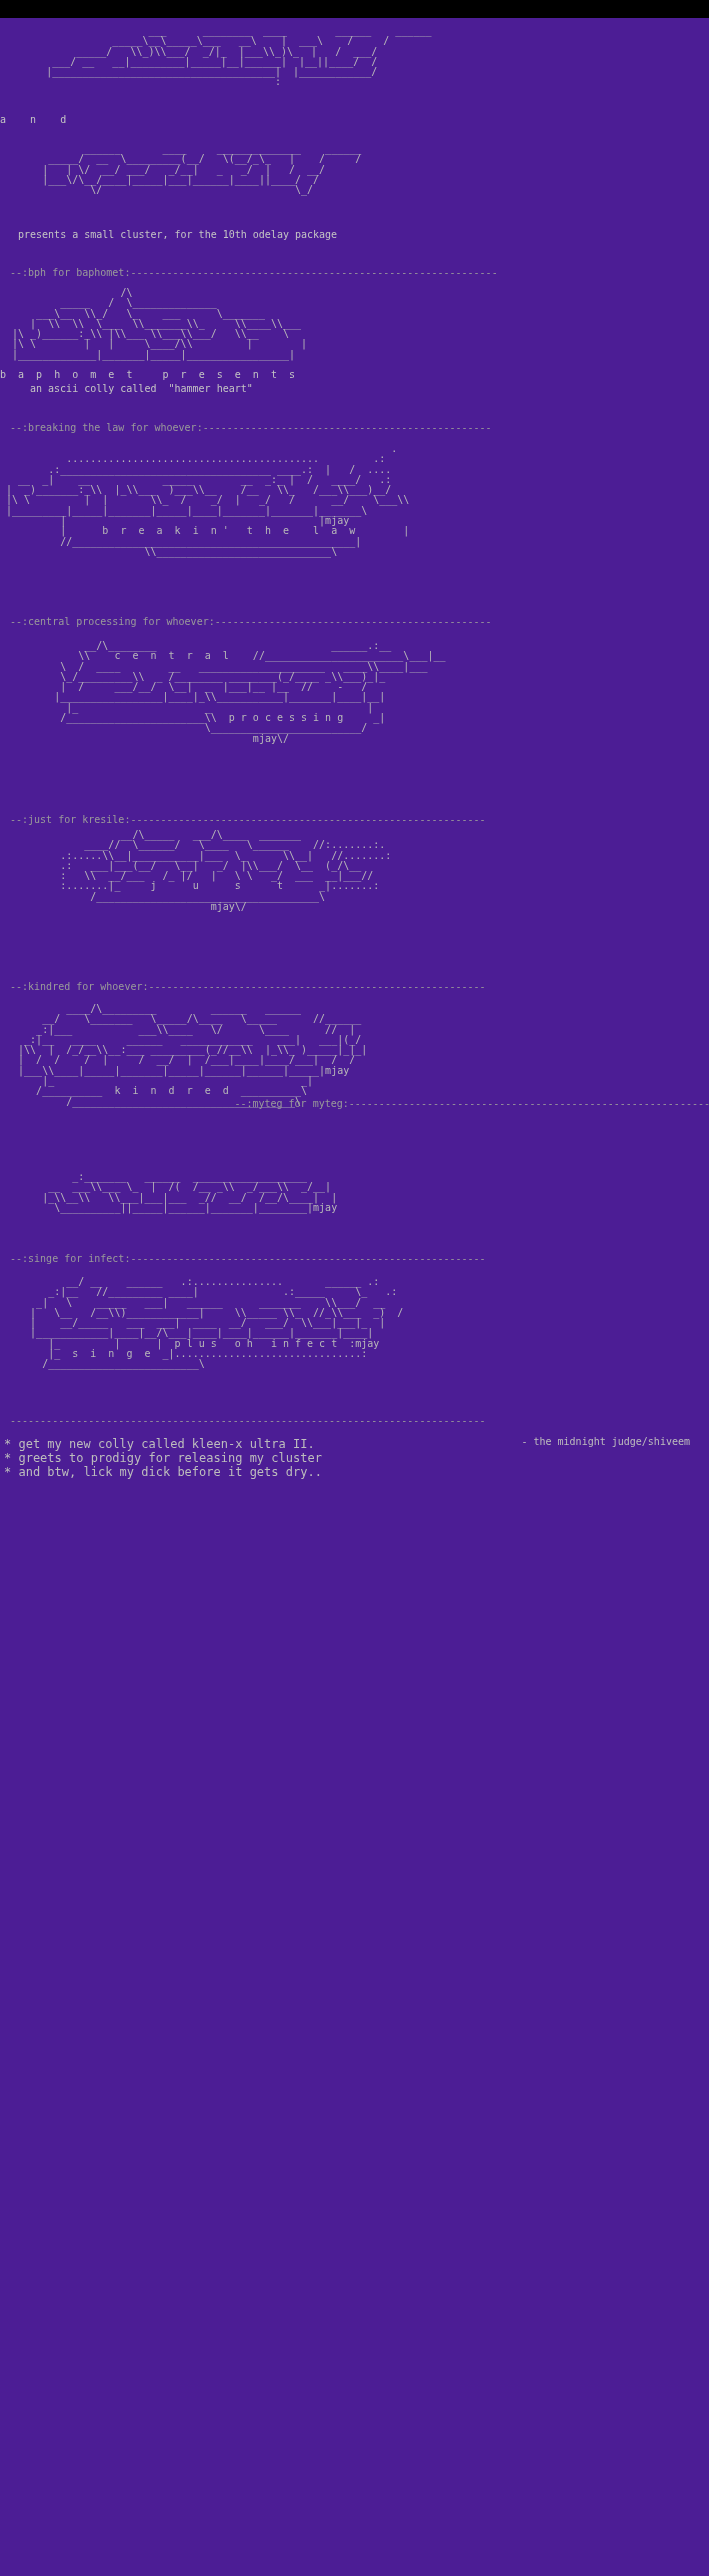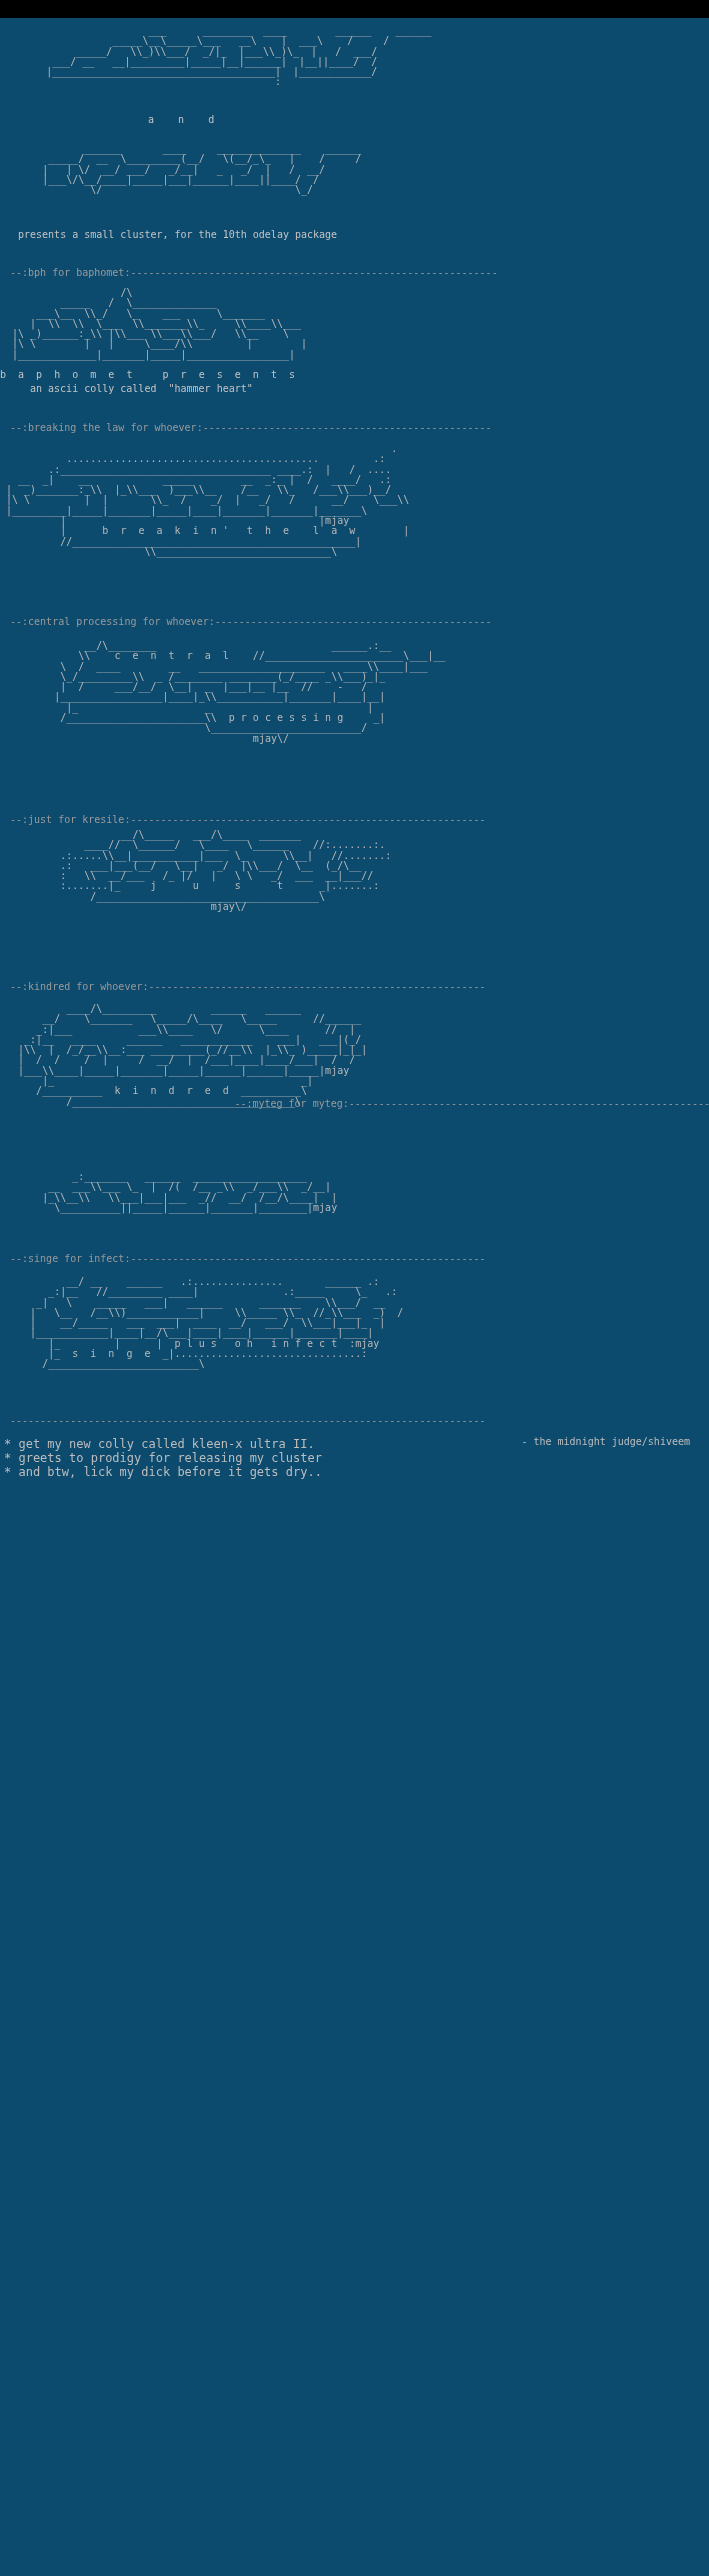--- a/index.html
+++ b/index.html
@@ -65,35 +65,35 @@
   .topbar {
     position: absolute;
     left: 0; top: 0;
     width: 710px; height: 18px;
     background: #000;
   }
 </style>
 </head>
 <body style="background: rgb(0, 0, 0);">
 
-<div id="page" style="background: #0c4a6e;">
+<div id="page" style="background: #4c1d95;">
 
   <div class="topbar"></div>
 
   <div class="block" style="top:26px;">
     <pre class="art" style="padding-left:4px;">                        ___      ________  ____        ______    ______
                   _____\__\_____\___   __\    |  ___\    /     /
             _____/   \\_)\\___/  _/|_  |___\\_)\_  |   /  ___/
         ___/ __   __|_________|_____|__|______|  |__||____/  /
        |_____________________________________|  |____________/
                                              :</pre>
   </div>
 
   <div class="block" style="top:114px;">
-    <pre class="caption" style="padding-left:148px;">a    n    d</pre>
+    <pre class="caption" style="">a    n    d</pre>
   </div>
 
   <div class="block" style="top:144px;">
     <pre class="art">              ______       ____     ______________    ______
         _____/  __  \_________(__/   \(__/_\_   |    /     /
        |   | \/  __/ ___/   _/__|   _   _/  |   /  __/
        |___\/\__/____|_____|___|______|____||____/  /
                \/                                \_/</pre>
   </div>
 

